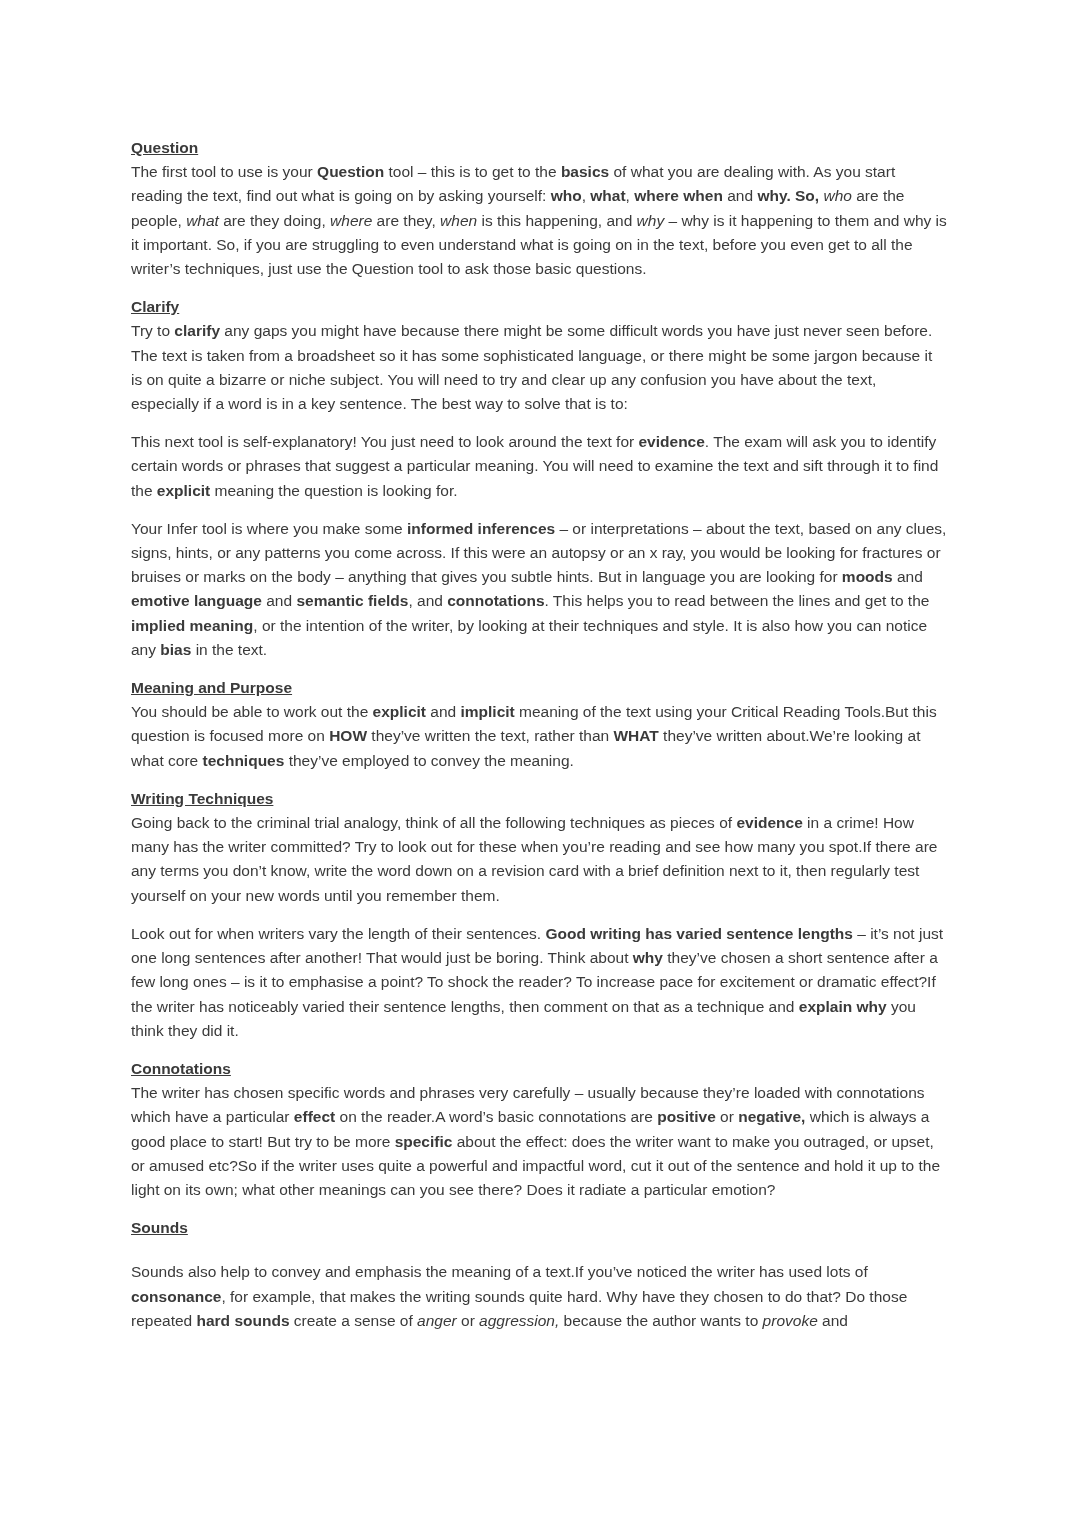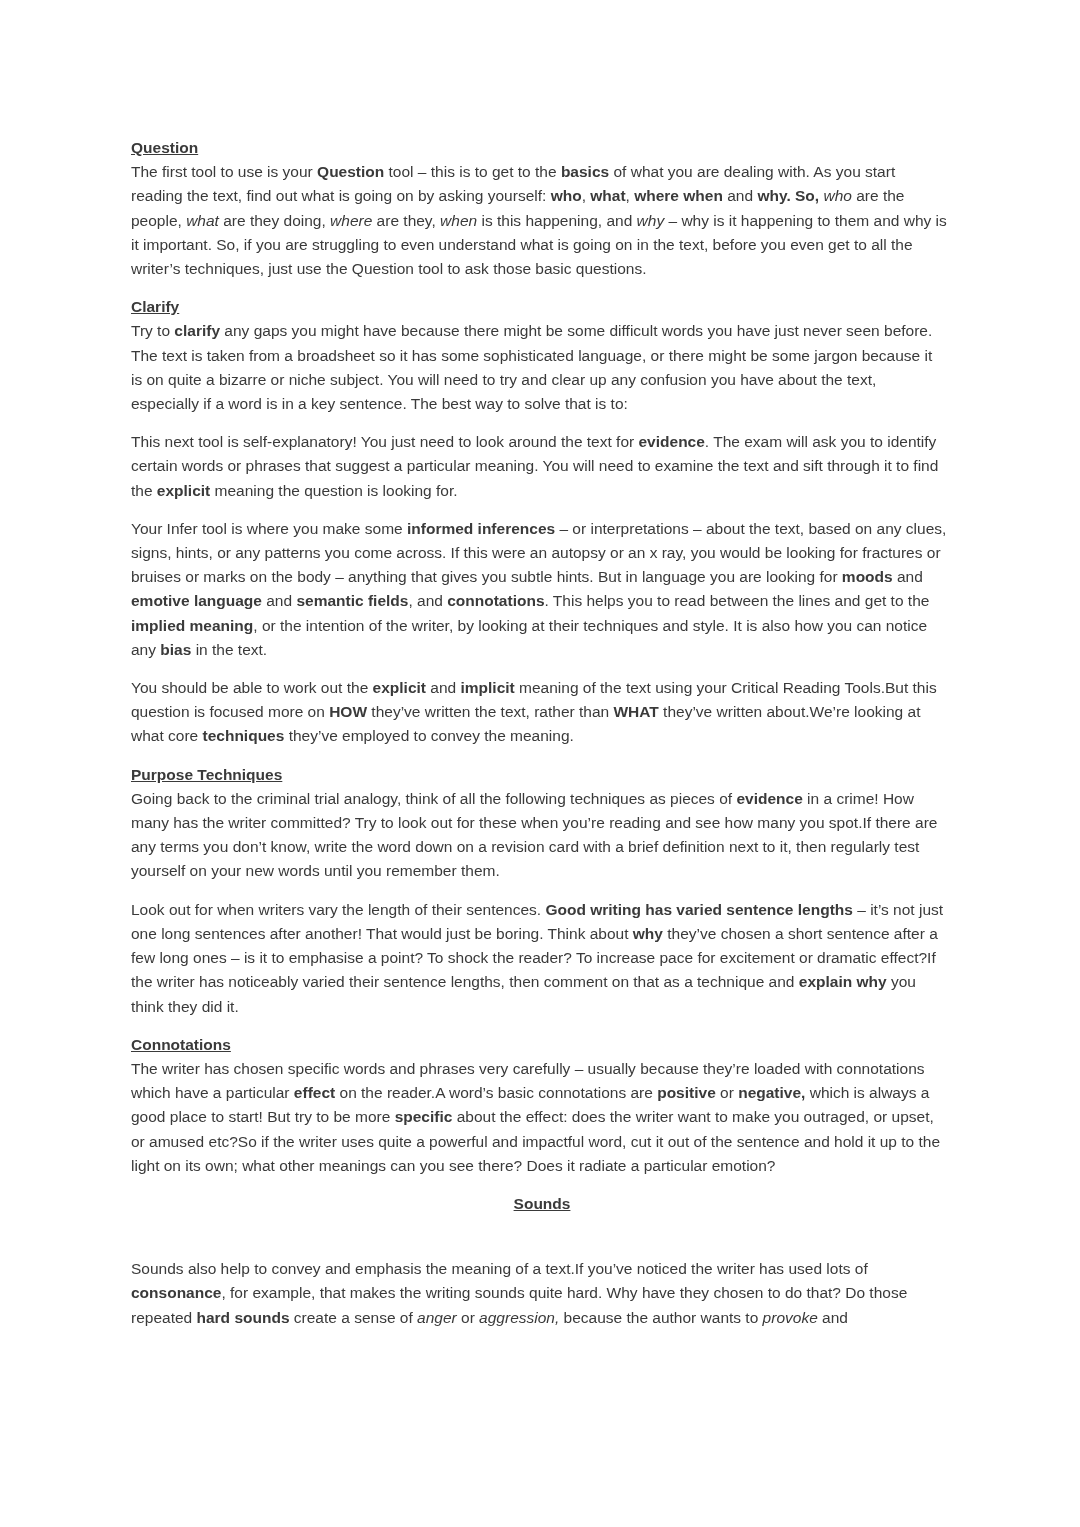--- a/index.html
+++ b/index.html
@@ -28,21 +28,21 @@
     text-align: left;
   }
   .doc-section { display: block; }
   .doc-heading {
     font-size: 15.5px;
     font-weight: 700;
     line-height: 24.2px;
     text-decoration: underline;
     margin: 0;
   }
-  .doc-heading.gap-after { margin-bottom: 41px; text-align: center; }
+  .doc-heading.gap-after { margin-bottom: 20px; }
   .doc-paragraph {
     margin: 0 6px 14px 0;
   }
   .bold { font-weight: 700; }
   .italic { font-style: italic; }
 </style>
 </head>
 <body>
 
 <div class="page">
@@ -53,24 +53,25 @@
       </section>
       <section class="doc-section">
         <h2 class="doc-heading">Clarify</h2>
         <p class="doc-paragraph"><span>Try to </span><span class="bold">clarify</span><span> any gaps you might have because there might be some difficult words you have just never seen before. The text is taken from a broadsheet so it has some sophisticated language, or there might be some jargon because it is on quite a bizarre or niche subject. You will need to try and clear up any confusion you have about the text, especially if a word is in a key sentence. The best way to solve that is to:</span></p>
         <p class="doc-paragraph"><span>This next tool is self-explanatory! You just need to look around the text for </span><span class="bold">evidence</span><span>. The exam will ask you to identify certain words or phrases that suggest a particular meaning. You will need to examine the text and sift through it to find the </span><span class="bold">explicit</span><span> meaning the question is looking for.</span></p>
       </section>
       <section class="doc-section">
         <p class="doc-paragraph"><span>Your Infer tool is where you make some </span><span class="bold">informed inferences</span><span> – or interpretations – about the text, based on any clues, signs, hints, or any patterns you come across. If this were an autopsy or an x ray, you would be looking for fractures or bruises or marks on the body – anything that gives you subtle hints. But in language you are looking for </span><span class="bold">moods</span><span> and </span><span class="bold">emotive language</span><span> and </span><span class="bold">semantic fields</span><span>, and </span><span class="bold">connotations</span><span>. This helps you to read between the lines and get to the </span><span class="bold">implied meaning</span><span>, or the intention of the writer, by looking at their techniques and style. It is also how you can notice any </span><span class="bold">bias</span><span> in the text.</span></p>
       </section>
       <section class="doc-section">
+        <h2 class="doc-heading">Meaning and Purpose</h2>
         <p class="doc-paragraph"><span>You should be able to work out the </span><span class="bold">explicit</span><span> and </span><span class="bold">implicit</span><span> meaning of the text using your Critical Reading Tools.But this question is focused more on </span><span class="bold">HOW</span><span> they’ve written the text, rather than </span><span class="bold">WHAT</span><span> they’ve written about.We’re looking at what core </span><span class="bold">techniques</span><span> they’ve employed to convey the meaning.</span></p>
       </section>
       <section class="doc-section">
-        <h2 class="doc-heading">Purpose Techniques</h2>
+        <h2 class="doc-heading">Writing Techniques</h2>
         <p class="doc-paragraph"><span>Going back to the criminal trial analogy, think of all the following techniques as pieces of </span><span class="bold">evidence</span><span> in a crime! How many has the writer committed? Try to look out for these when you’re reading and see how many you spot.If there are any terms you don’t know, write the word down on a revision card with a brief definition next to it, then regularly test yourself on your new words until you remember them.</span></p>
       </section>
       <section class="doc-section">
         <p class="doc-paragraph"><span>Look out for when writers vary the length of their sentences. </span><span class="bold">Good writing has varied sentence lengths</span><span> – it’s not just one long sentences after another! That would just be boring. Think about </span><span class="bold">why</span><span> they’ve chosen a short sentence after a few long ones – is it to emphasise a point? To shock the reader? To increase pace for excitement or dramatic effect?If the writer has noticeably varied their sentence lengths, then comment on that as a technique and </span><span class="bold">explain why</span><span> you think they did it.</span></p>
       </section>
       <section class="doc-section">
         <h2 class="doc-heading">Connotations</h2>
         <p class="doc-paragraph"><span>The writer has chosen specific words and phrases very carefully – usually because they’re loaded with connotations which have a particular </span><span class="bold">effect</span><span> on the reader.A word’s basic connotations are </span><span class="bold">positive</span><span> or </span><span class="bold">negative,</span><span> which is always a good place to start! But try to be more </span><span class="bold">specific</span><span> about the effect: does the writer want to make you outraged, or upset, or amused etc?So if the writer uses quite a powerful and impactful word, cut it out of the sentence and hold it up to the light on its own; what other meanings can you see there? Does it radiate a particular emotion?</span></p>
       </section>
       <section class="doc-section">

